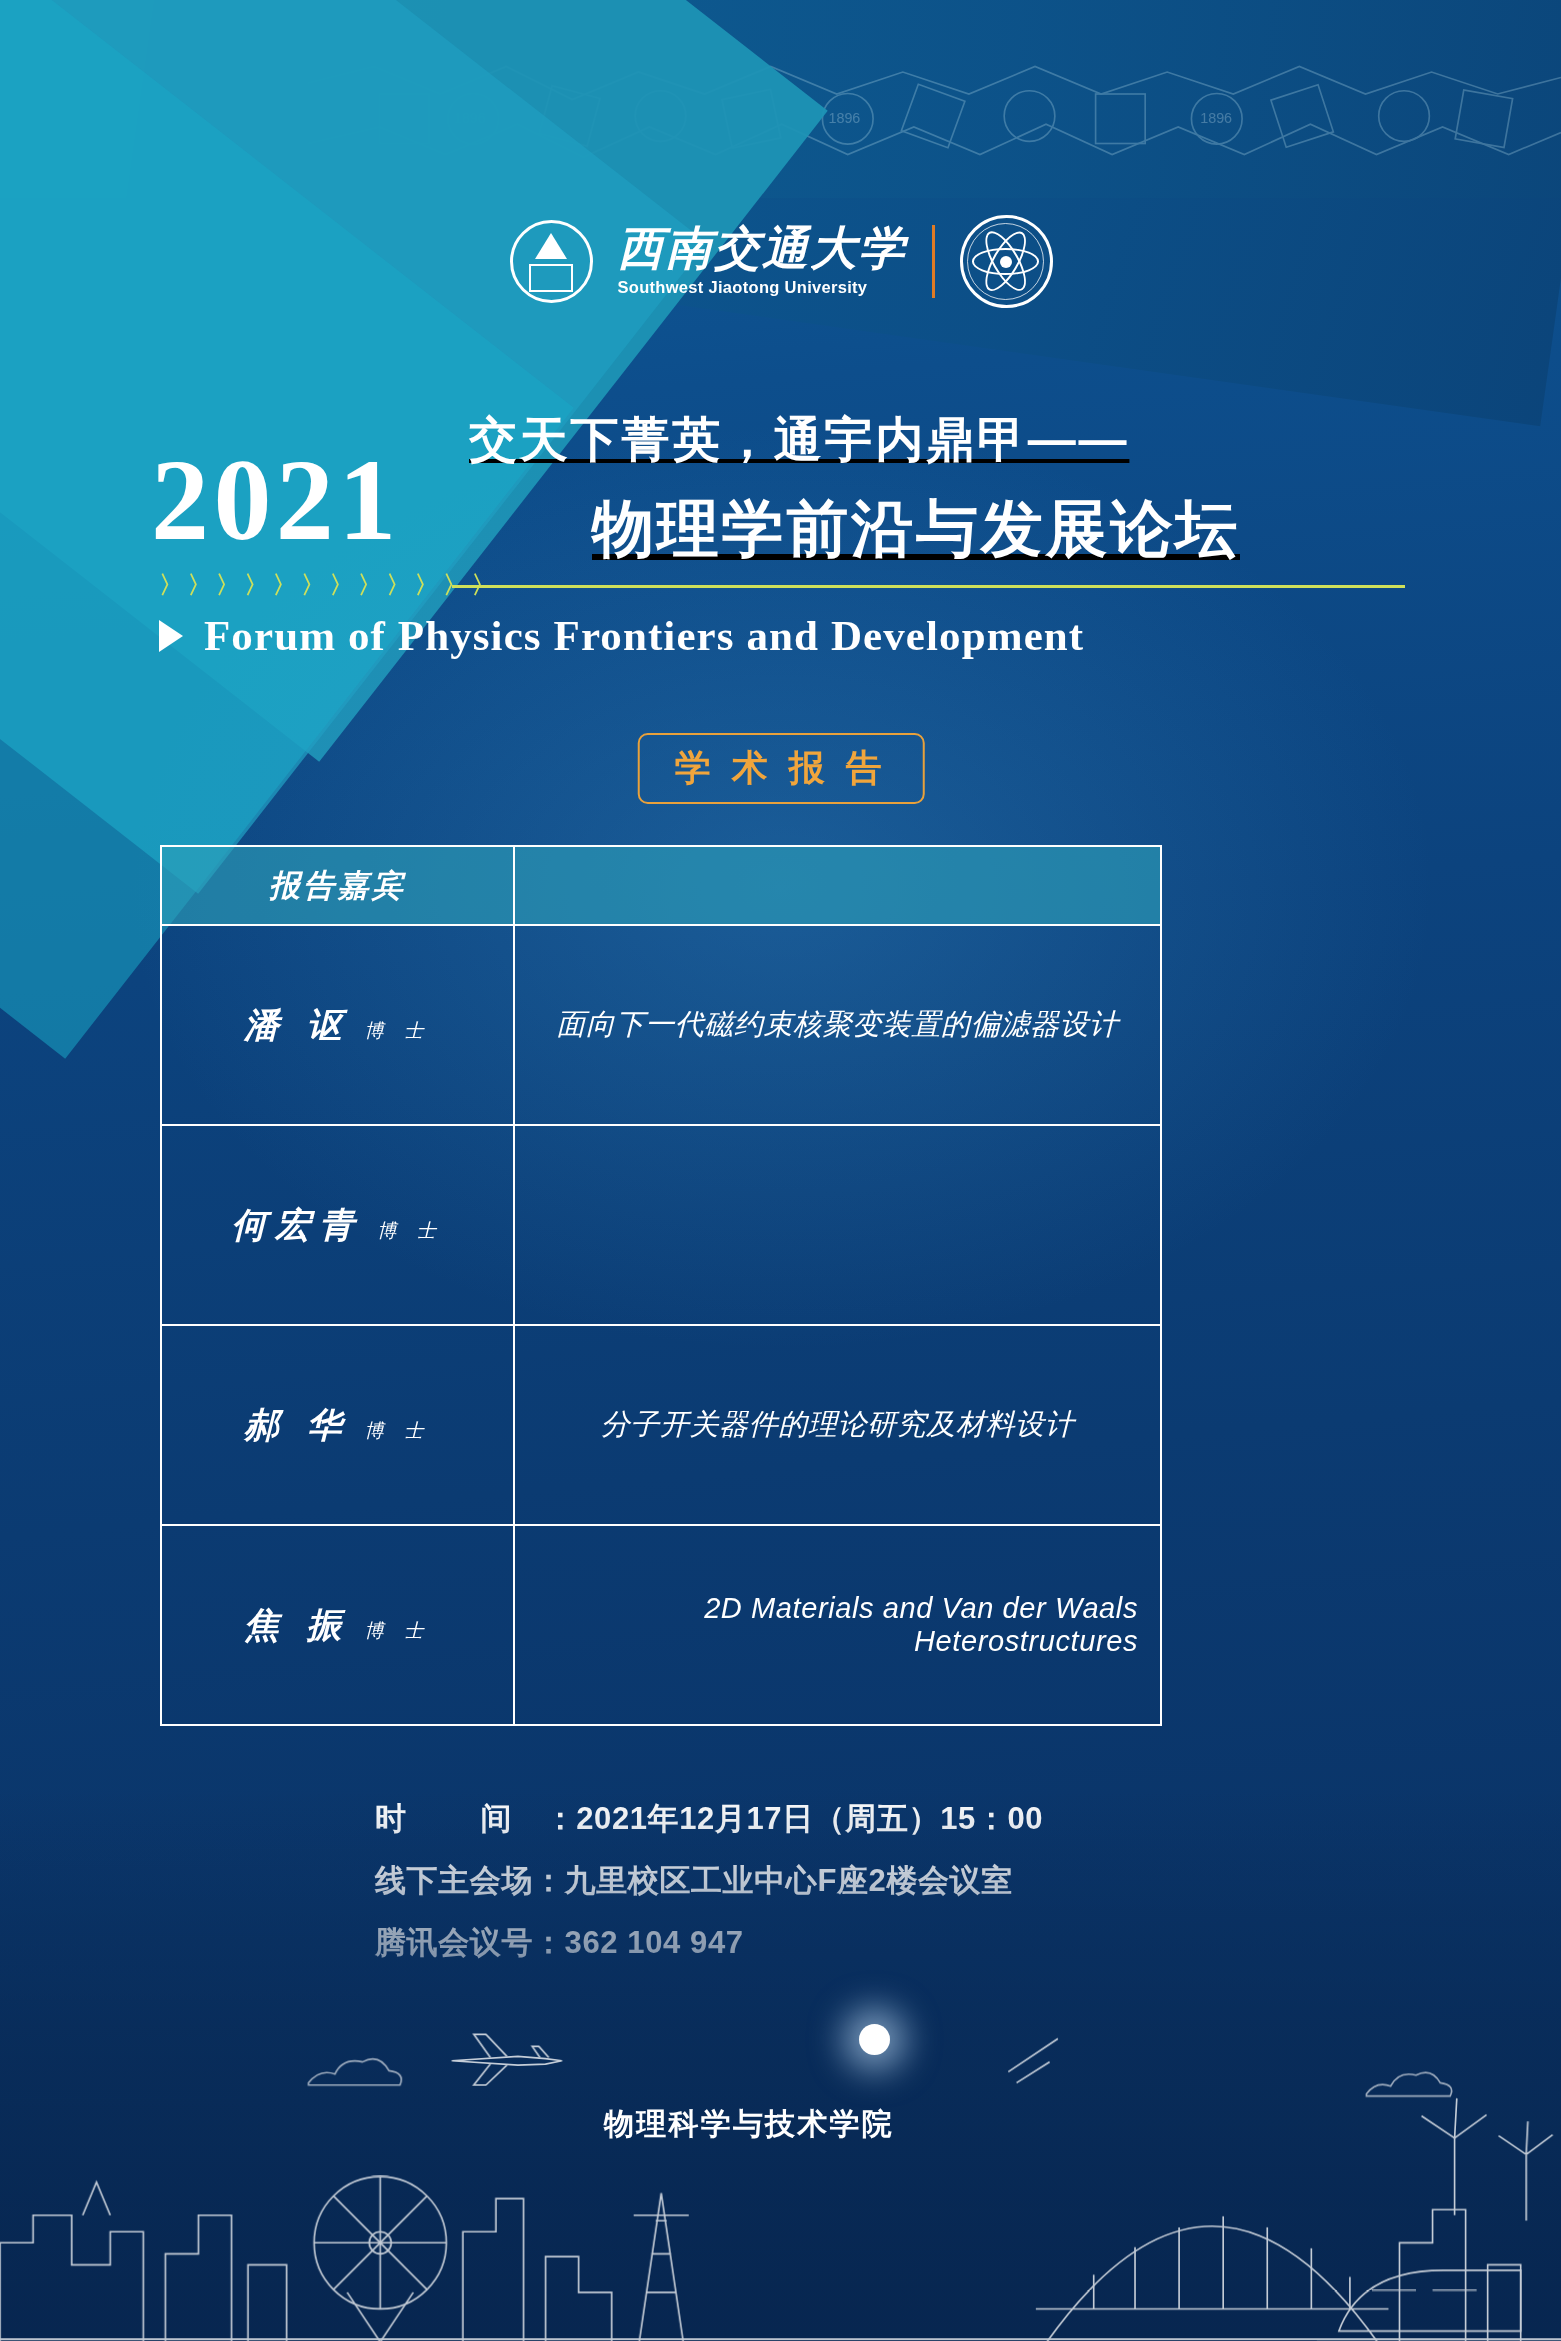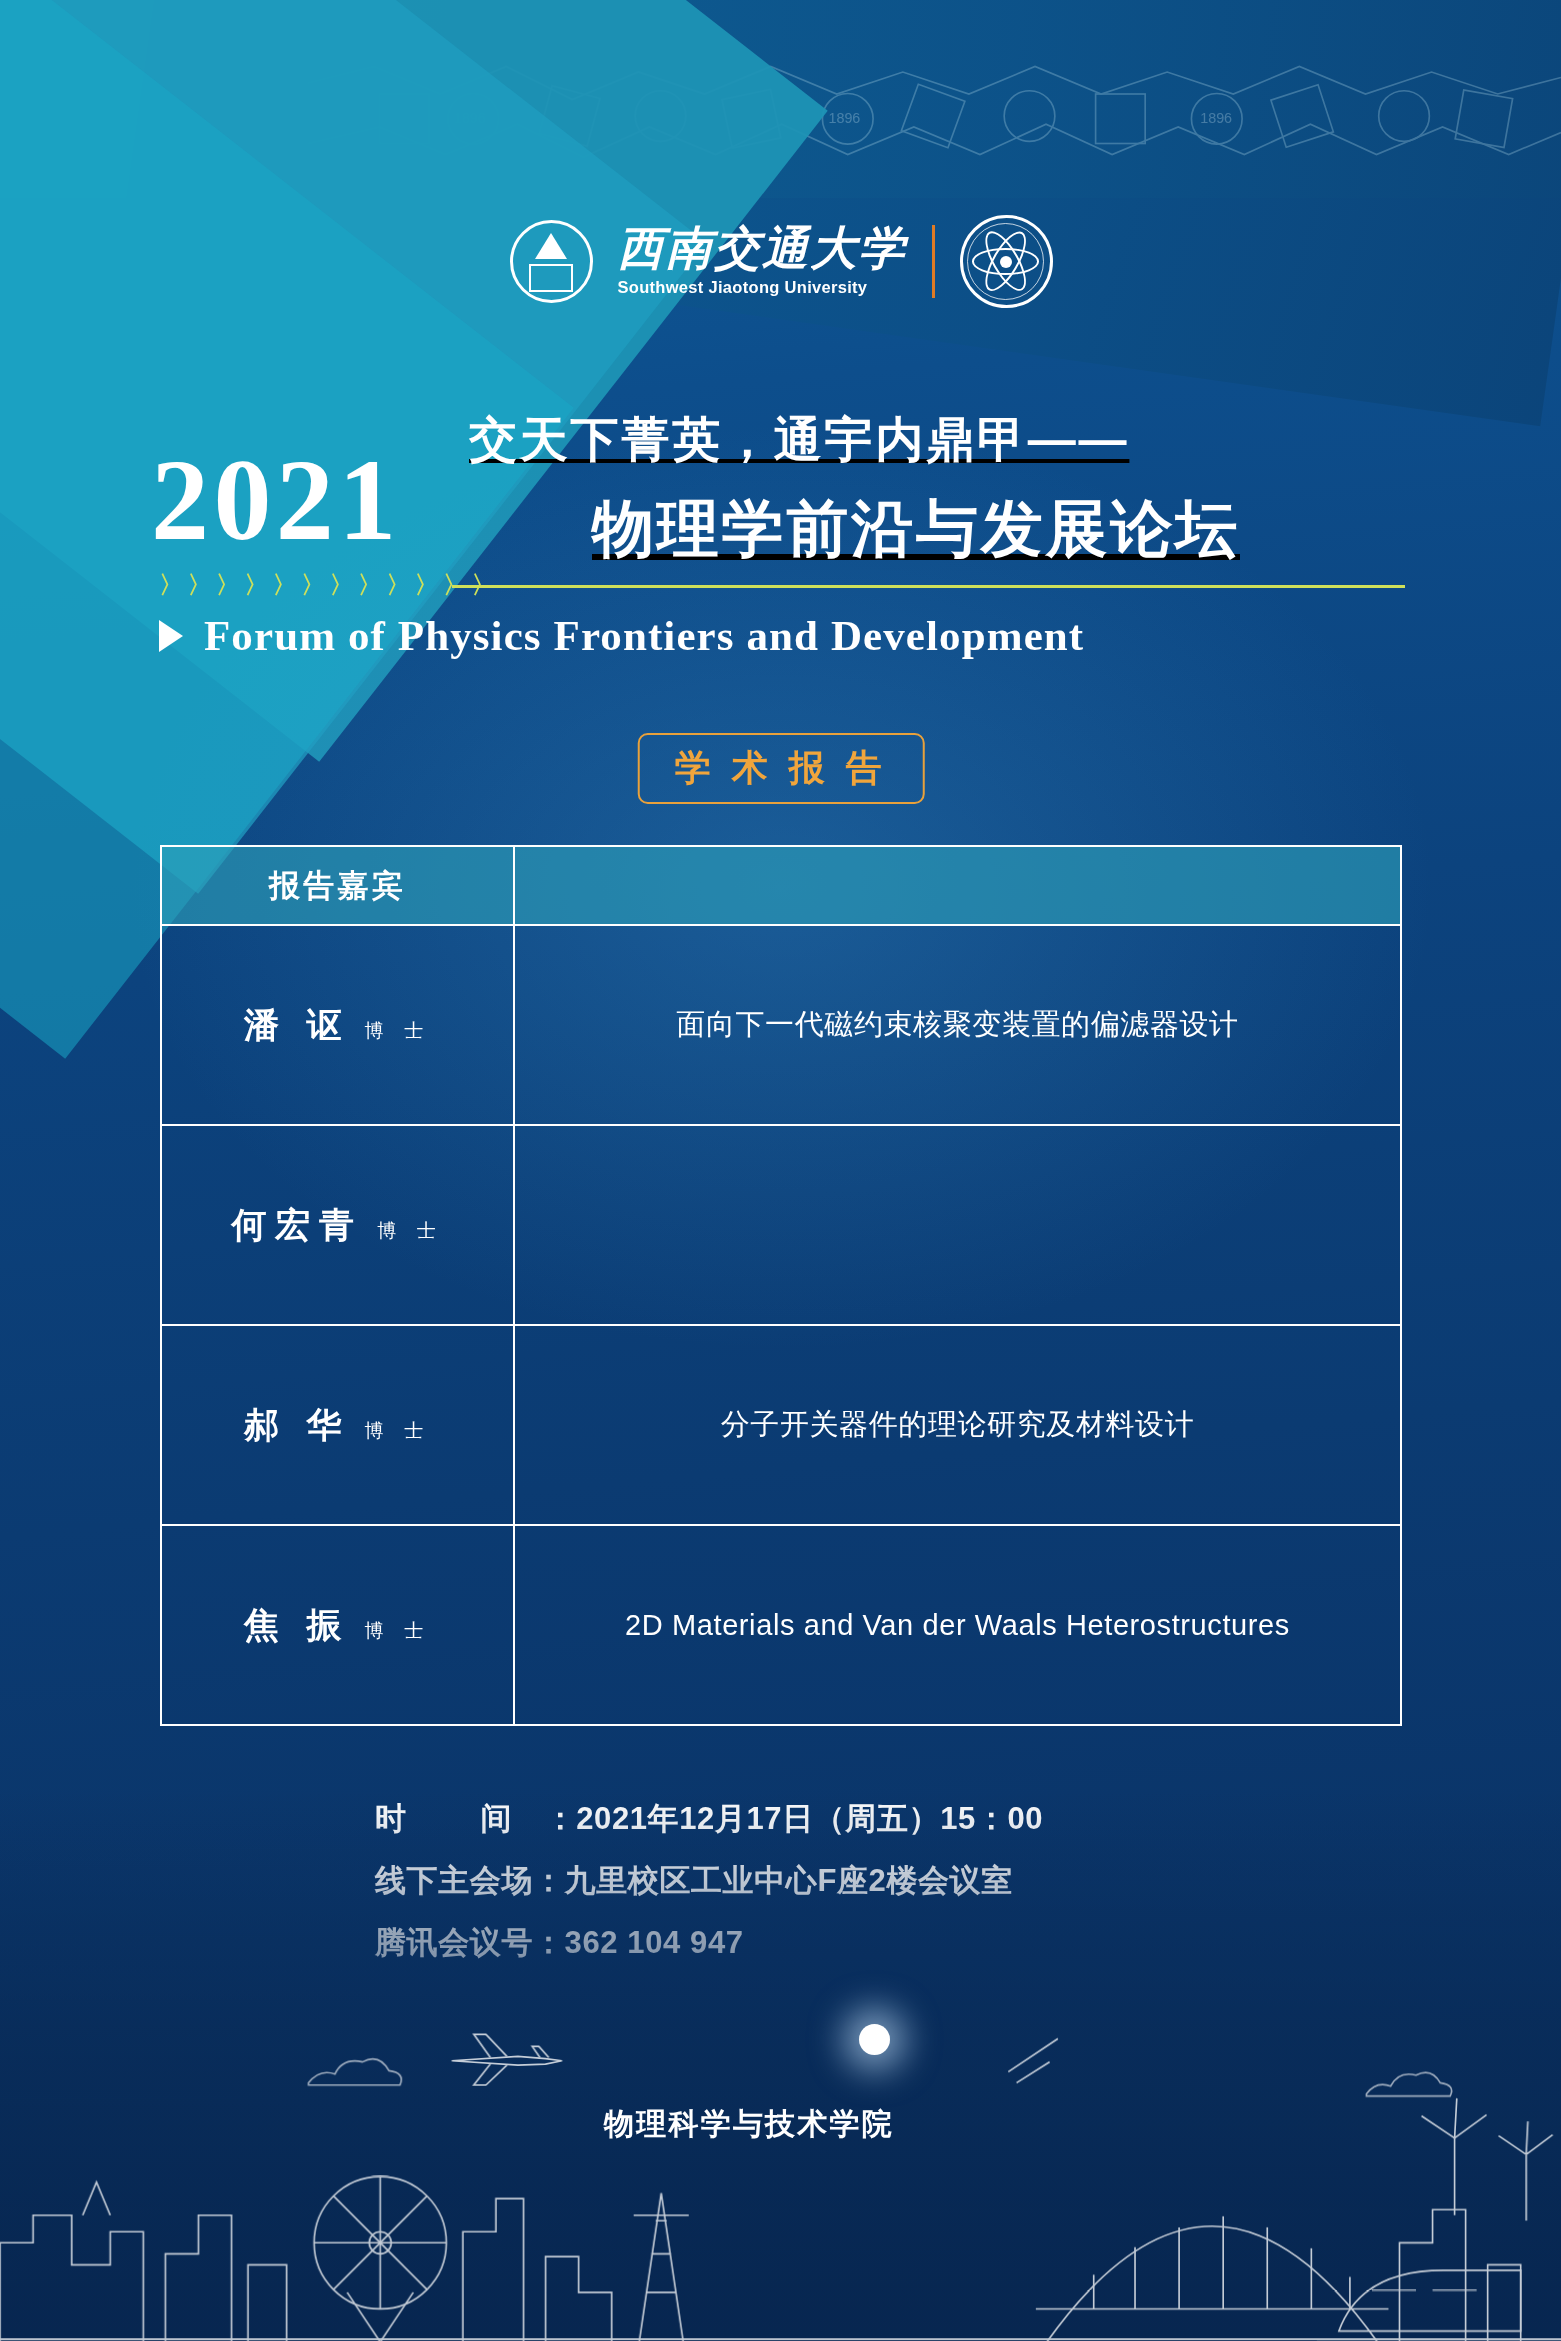--- a/index.html
+++ b/index.html
@@ -247,22 +247,23 @@
     font-weight: bold;
     color: #f0a53c;
     letter-spacing: 5.5px;
     white-space: nowrap;
   }
 
   
   .table {
     position: absolute;
     left: 160px; top: 845px;
-    width: 1242px;
+    width: 1002px;
     border: 2.2px solid #ffffff;
+    font-style: italic;
   }
   .trow {
     display: flex;
     border-bottom: 2.2px solid #ffffff;
   }
   .trow:last-child { border-bottom: none; }
   .thead {
     background: rgba(45,160,185,.62);
   }
   .tcol-a {
@@ -293,21 +294,21 @@
   }
   .speaker-title {
     font-size: 19px;
     color: #ffffff;
     letter-spacing: 7.7px;
   }
   .topic {
     font-size: 29px;
     color: #ffffff;
     letter-spacing: 0.6px;
-    text-align: left;
+    text-align: right;
     padding: 0 22px;
   }
 
   
   .info {
     position: absolute;
     left: 375px; top: 1798px;
     color: #ffffff;
   }
   .info-row {

